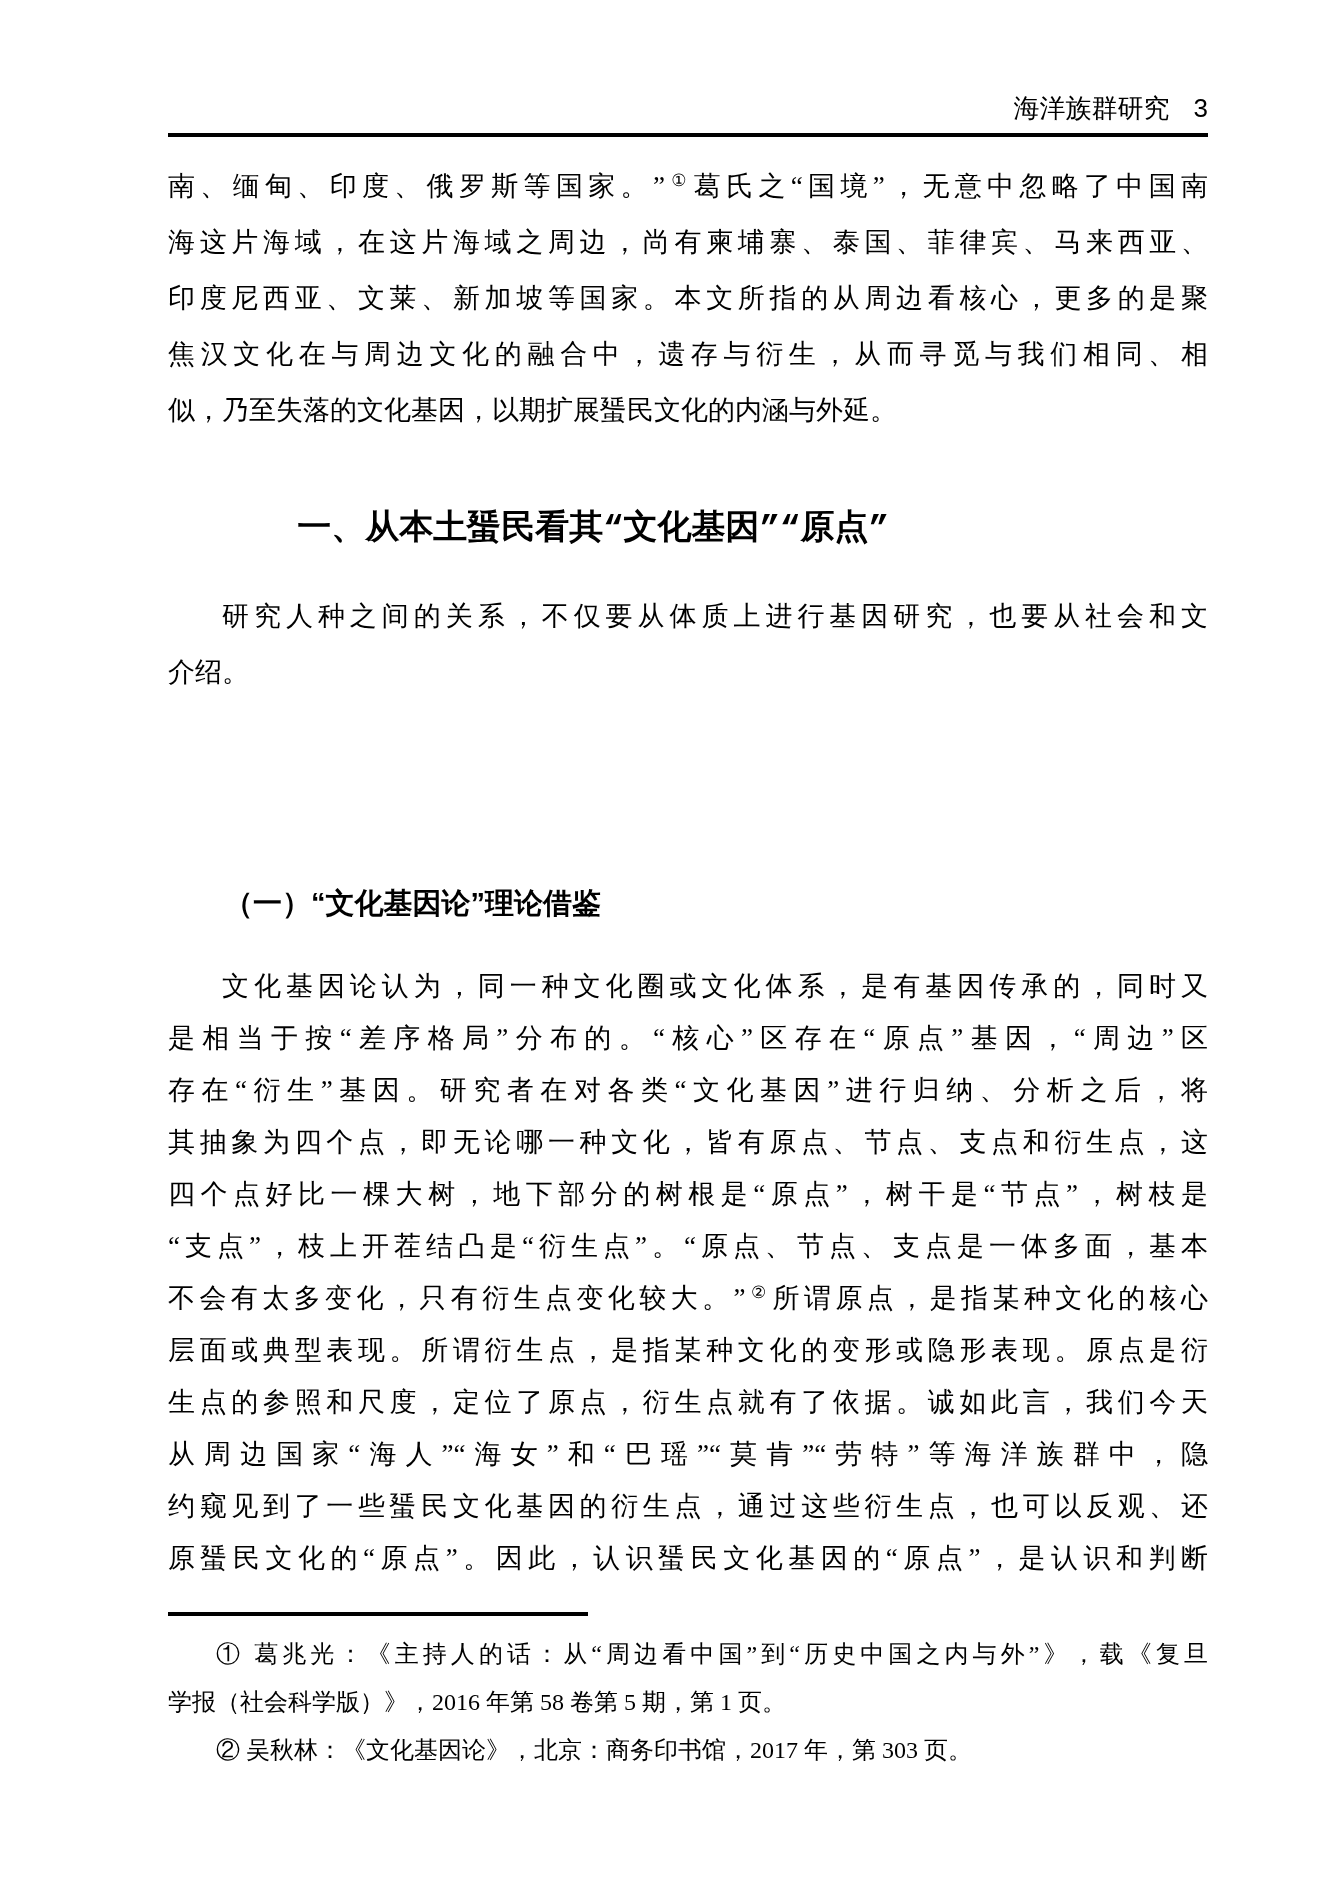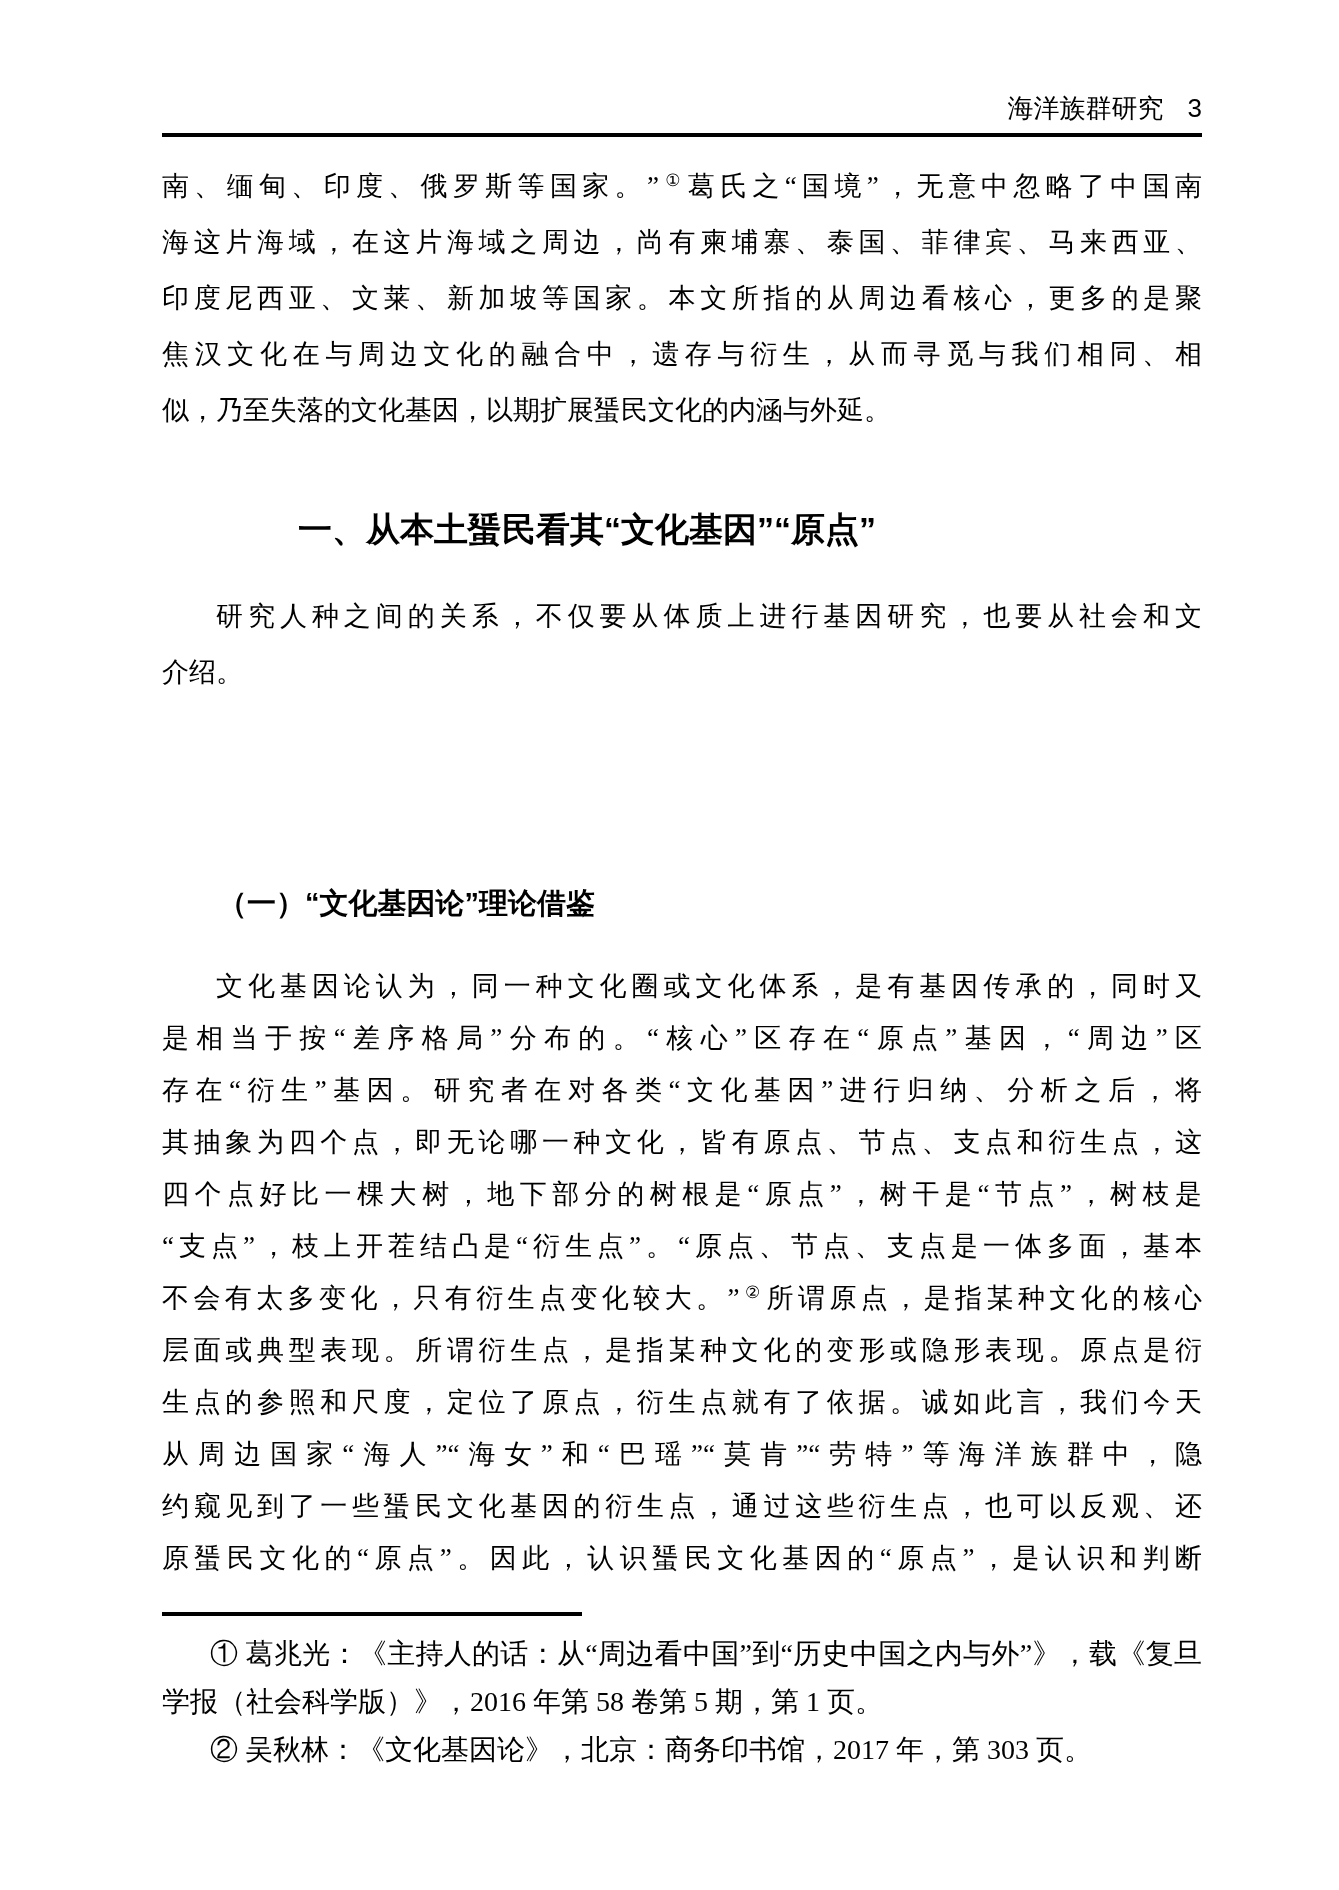--- a/index.html
+++ b/index.html
@@ -8,21 +8,21 @@
     background: #ffffff;
     font-family: "Liberation Serif", serif;
     color: #000000;
   }
   .page {
     position: relative;
     width: 1339px; height: 1890px;
     background: #ffffff;
     overflow: hidden;
   }
-  .blk { position: absolute; left: 162px; width: 1040px; }
+  .blk { position: absolute; left: 168px; width: 1040px; }
 
   
   .header {
     top: 90px; height: 36px; line-height: 36px;
     text-align: right;
     font-family: "Liberation Sans", sans-serif;
     font-size: 26px;
   }
   .pgnum { margin-left: 24px; }
   .header-rule {
@@ -48,40 +48,40 @@
   .fnref {
     font-size: 17px;
     line-height: 0;
     vertical-align: 9px;
     padding: 0 2px 0 1px;
   }
 
   
   .h1 {
     top: 496px; height: 66px; line-height: 66px;
-    font-family: Liberation Sans, sans-serif;
+    font-family: Liberation Mono, monospace;
     font-size: 34px; font-weight: 700;
     text-align: center;
     padding-right: 190px; width: 850px;
   }
   .h2 {
     top: 874px; height: 58px; line-height: 58px;
     font-family: "Liberation Sans", sans-serif;
     font-size: 29px; font-weight: 700;
     padding-left: 56px;
   }
 
   
   .fn-rule {
     top: 1612px; height: 4px; width: 420px;
     background: #000000;
   }
   .footnotes { top: 1630px; }
   .fline {
-    font-size: 28px;
+    font-size: 24px;
     height: 48px; line-height: 48px;
     overflow: hidden;
     text-align: justify;
     text-align-last: justify;
   }
   .fline.end { text-align: left; text-align-last: left; }
   .find { padding-left: 48px; }
 </style>
 </head>
 <body>

